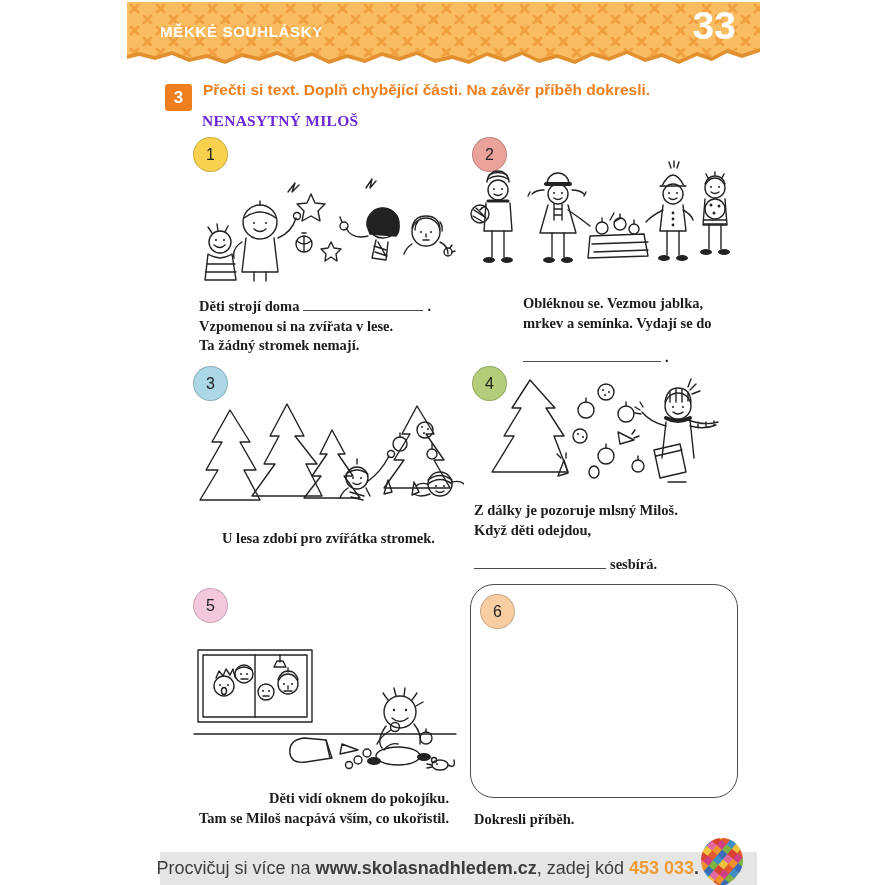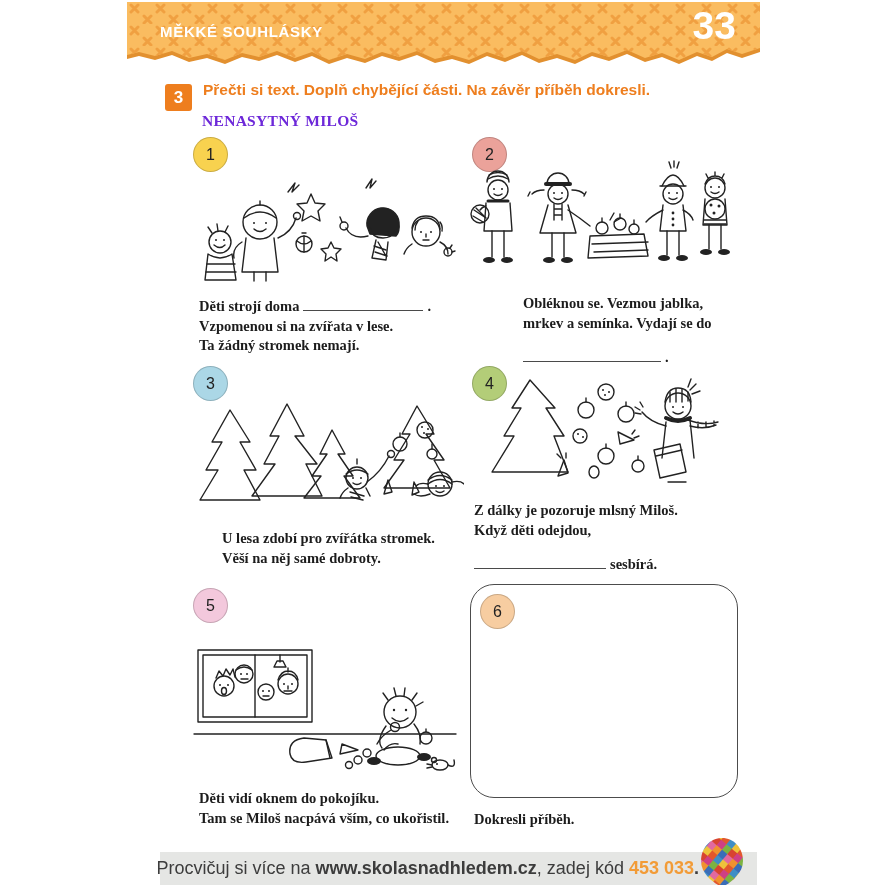--- a/index.html
+++ b/index.html
@@ -341,30 +341,29 @@
   </div>
 
   <div class="ptext" style="left:486px;top:294px;margin-left:37px;">
     <div>Obléknou se. Vezmou jablka,</div>
     <div>mrkev a semínka. Vydají se do</div>
     <div class="blank-line"><span class="blank w2"></span><span>.</span></div>
   </div>
 
   <div class="ptext" style="left:199px;top:529px;margin-left:23px;">
     <div>U lesa zdobí pro zvířátka stromek.</div>
-    <div>Věší na něj samé dobroty.</div>
   </div>
 
   <div class="ptext" style="left:474px;top:501px;">
     <div>Z dálky je pozoruje mlsný Miloš.</div>
     <div>Když děti odejdou,</div>
     <div class="blank-line"><span class="blank w4"></span><span>sesbírá.</span></div>
   </div>
 
-  <div class="ptext" style="left:199px;top:789px;">
+  <div class="ptext" style="left:199px;top:789px;text-align:right;">
     <div>Děti vidí oknem do pokojíku.</div>
     <div>Tam se Miloš nacpává vším, co ukořistil.</div>
   </div>
 
   <div class="draw-box">
     <div class="badge" style="background: rgb(247, 205, 161);">6</div>
   </div>
   <div class="ptext" style="left:474px;top:810px;">Dokresli příběh.</div>
 
   <div class="footer-bar">

